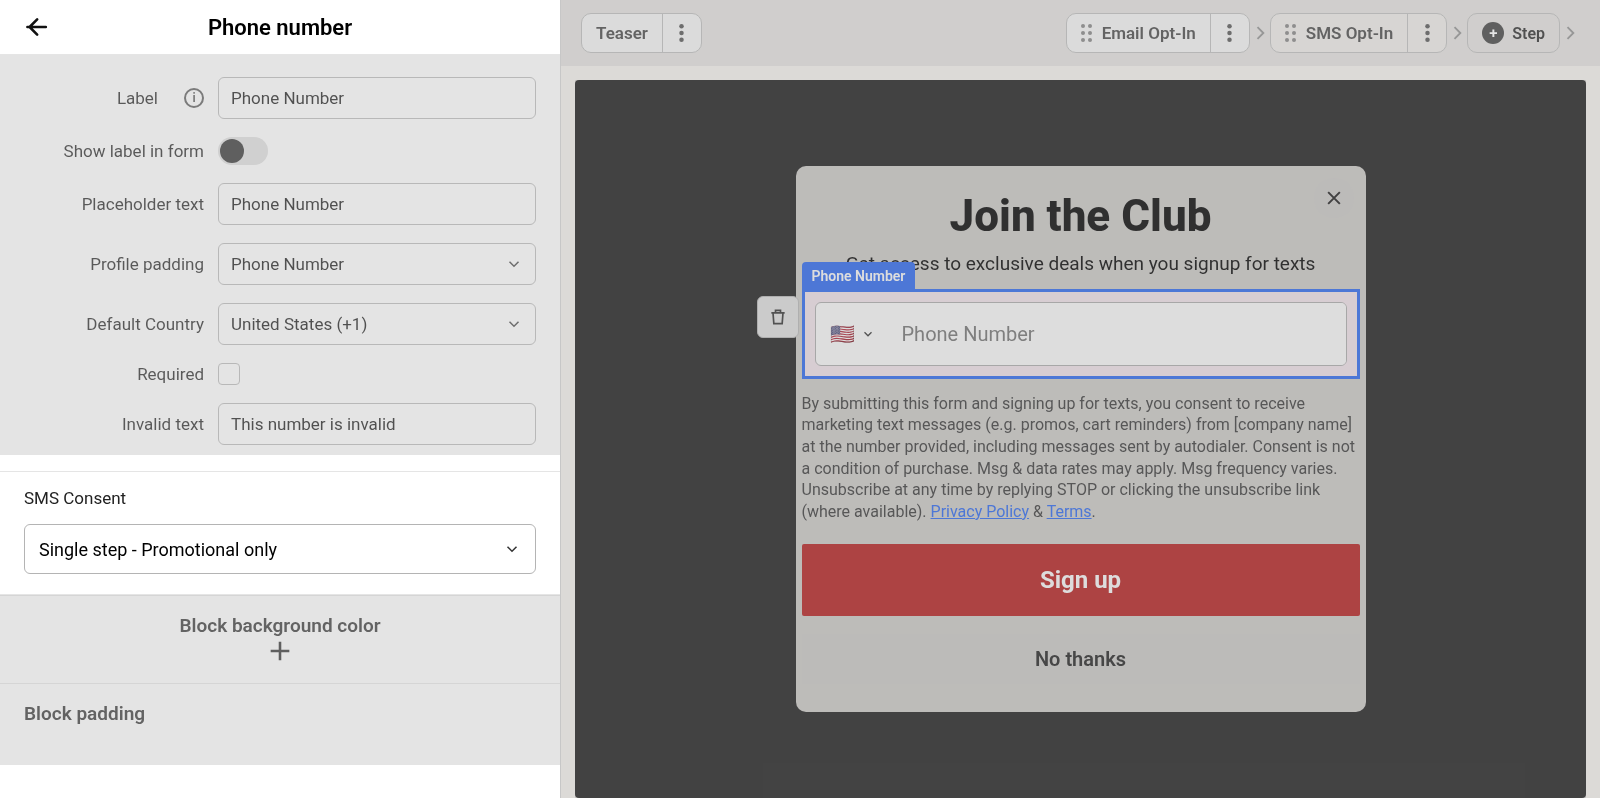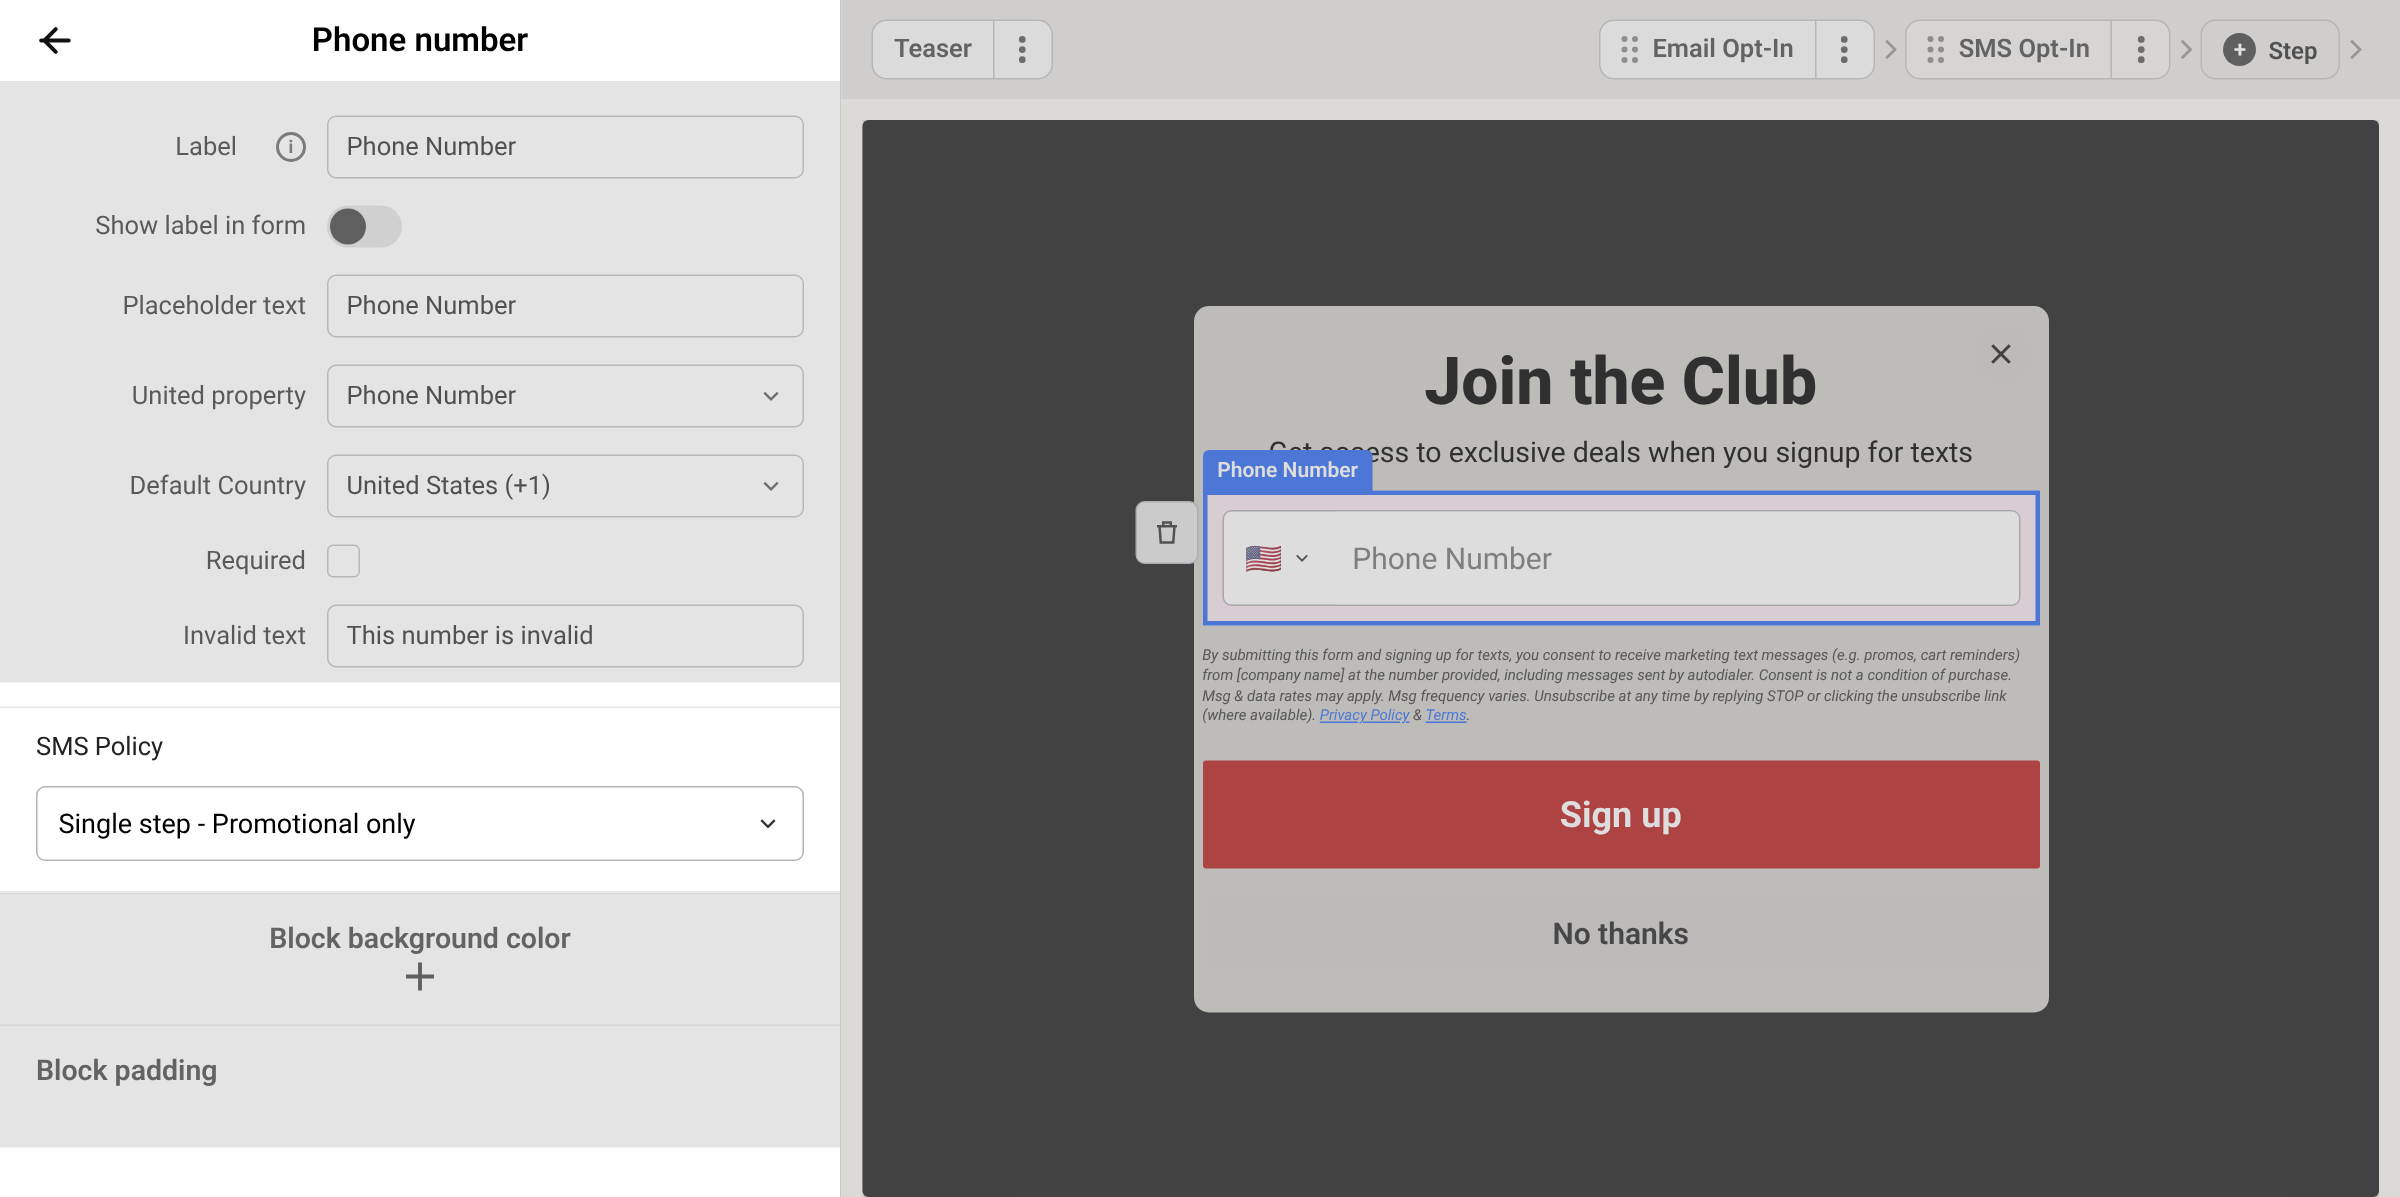--- a/index.html
+++ b/index.html
@@ -64,21 +64,21 @@
 .p-sub { font-size: 19px; text-align: center; margin-top: 10px; }
 
 .phone-block { margin-top: 14px; border: 3px solid #2b69f5; background: #f7e7ef; padding: 10px; position: relative; }
 .phone-tag { position: absolute; top: -30px; left: -3px; background: #2b69f5; color: #fff; font-size: 14px; font-weight: 600; padding: 6px 10px; border-radius: 4px 4px 0 0; }
 .del-btn { position: absolute; top: 4px; left: -48px; width: 42px; height: 42px; background: #e5e5e5; border: 1px solid #bcbcbc; border-radius: 6px; display:flex; align-items:center; justify-content:center; cursor: pointer; }
 .phone-input-row { display: flex; align-items: center; height: 64px; border: 1px solid #b0b0b0; border-radius: 6px; background: #fff; overflow: hidden; }
 .flag-btn { width: 74px; display: flex; align-items: center; justify-content: center; gap: 6px; height: 100%; cursor: pointer; padding: 0 4px; }
 .flag-btn span.flag { font-size: 20px; }
 .phone-ph { flex: 1; padding: 0 12px; font-size: 20px; color: #777; border: none; outline: none; height: 100%; }
 
-.disclaimer { font-size: 10px; color: #3a3a3a; margin-top: 14px; line-height: 1.35; font-style: italic; }
+.disclaimer { font-size: 16px; color: #3a3a3a; margin-top: 14px; line-height: 1.35; }
 .disclaimer a { color: #2b69f5; text-decoration: underline; }
 
 .btn-primary { margin-top: 22px; height: 72px; background: #b91c1c; color: #fff; font-size: 24px; font-weight: 700; display: flex; align-items: center; justify-content: center; border-radius: 2px; cursor: pointer; }
 .btn-secondary { margin-top: 18px; height: 50px; background: #cfcdcb; color: #222; font-size: 20px; font-weight: 600; display: flex; align-items: center; justify-content: center; cursor: pointer; }
 </style>
 </head>
 <body>
 
 <div class="panel-left">
   <div class="panel-header">
@@ -106,21 +106,21 @@
             <div class="toggle-knob"></div>
           </div>
       </div>
 
       <div class="fl-row">
         <div class="fl-label">Placeholder text</div>
         <input class="txt-input" value="Phone Number" style="">
       </div>
 
       <div class="fl-row">
-        <div class="fl-label">United property</div>
+        <div class="fl-label">Profile padding</div>
         <div class="select-like">
           <span>Phone Number</span>
           <svg class="chevron" viewBox="0 0 24 24" fill="none" stroke="#333" stroke-width="2">
               <path d="M6 9l6 6 6-6"></path>
             </svg>
         </div>
       </div>
 
       <div class="fl-row">
         <div class="fl-label">Default Country</div>
@@ -141,21 +141,21 @@
 
       <div class="fl-row">
         <div class="fl-label">Invalid text</div>
         <input class="txt-input" value="This number is invalid" style="">
       </div>
     </div>
     <div class="overlay-dim"></div>
   </div>
 
   <div class="sms-consent">
-    <div class="sms-title">SMS Policy</div>
+    <div class="sms-title">SMS Consent</div>
     <div class="sms-select">
       <span>Single step - Promotional only</span>
       <svg class="chevron" viewBox="0 0 24 24" fill="none" stroke="#333" stroke-width="2">
           <path d="M6 9l6 6 6-6"></path>
         </svg>
     </div>
   </div>
 
   <div style="position:relative">
     <div class="block-row">

